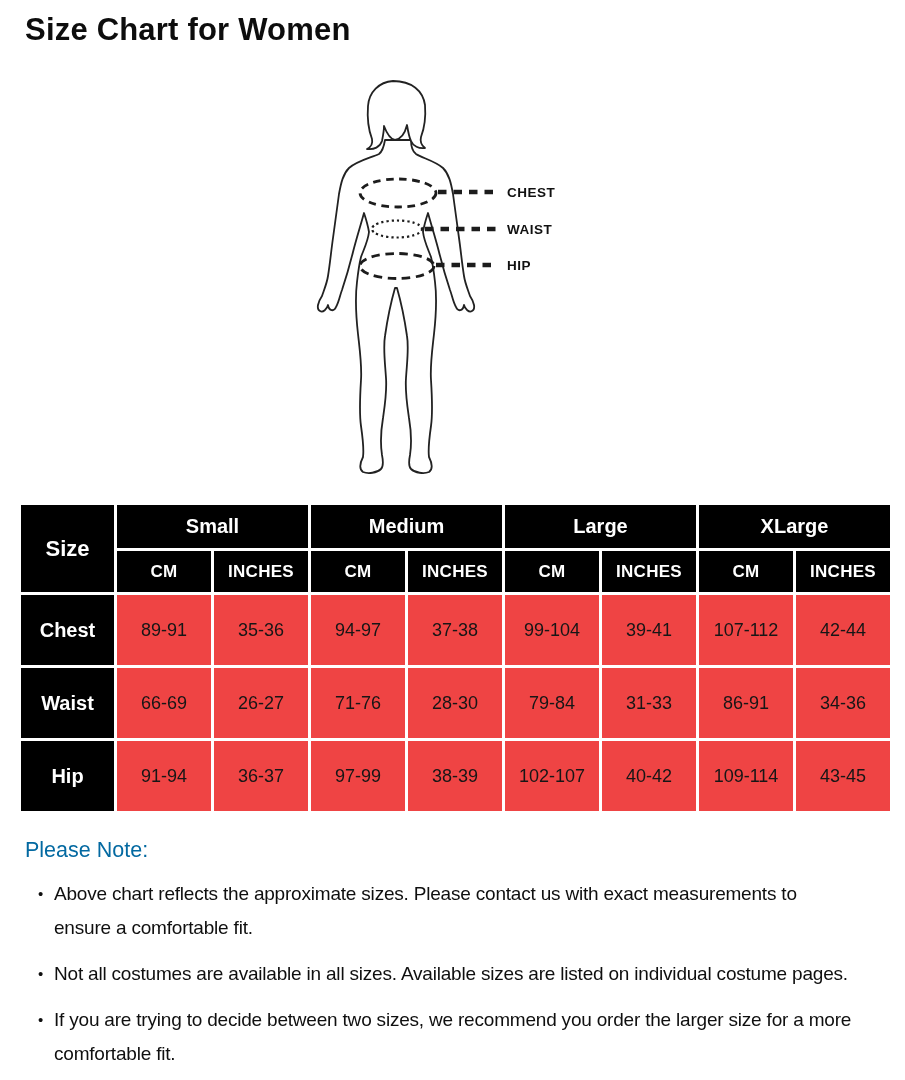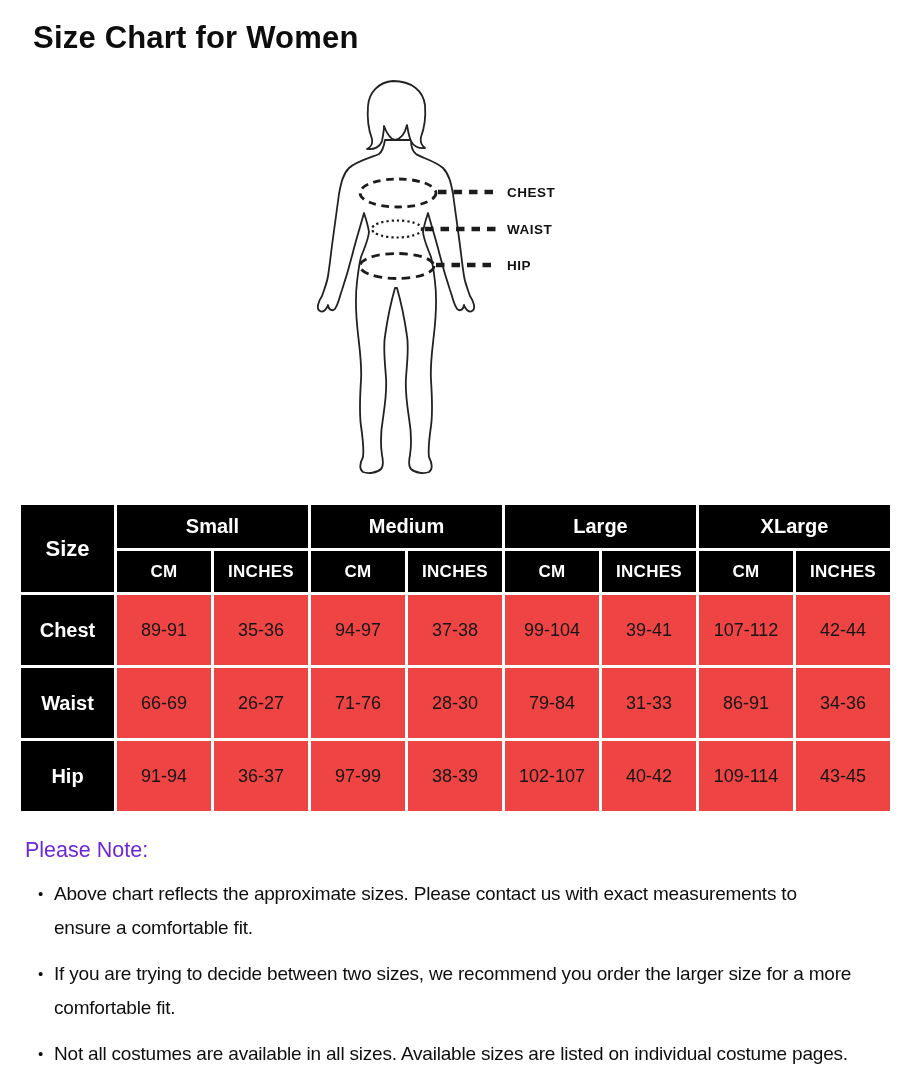--- a/index.html
+++ b/index.html
@@ -1,21 +1,21 @@
 <!DOCTYPE html>
 <html><head>
 <meta charset="utf-8">
 <style>
   html,body{margin:0;padding:0;background:#ffffff;}
   body{
     width:905px;height:1080px;position:relative;overflow:hidden;
     font-family:"Liberation Sans","DejaVu Sans",sans-serif;color:#111;
   }
   .page-title{
-    position:absolute;left:25px;top:12px;margin:8px;
+    position:absolute;left:25px;top:12px;margin:0;
     font-size:31px;font-weight:bold;color:#0d0d0d;letter-spacing:0.2px;
   }
   .figure-wrap{position:absolute;left:0;top:0;width:905px;height:500px;}
   .figure-wrap svg{display:block;width:905px;height:500px;}
 
   
   table.size-table{
     position:absolute;left:18px;top:502px;width:875px;
     border-collapse:separate;border-spacing:3px;table-layout:fixed;
   }
@@ -27,21 +27,21 @@
   .size-table .unit{height:41px;font-size:17px;letter-spacing:0.3px;}
   .size-table .corner{font-size:22px;}
   .size-table .rowlabel{font-size:20px;height:70px;}
   .size-table td.val{
     background:#ef4444;color:#161616;font-size:18px;height:70px;
   }
 
   
   .notes{position:absolute;left:25px;top:835px;width:852px;}
   .notes-heading{
-    margin:0 0 7px 0;font-size:21.5px;font-weight:normal;line-height:30px;color:#6d28d9;
+    margin:0 0 7px 0;font-size:21.5px;font-weight:normal;line-height:30px;color:#0369a1;
   }
   .note-item{
     position:relative;margin:12px;padding-left:17px;
     font-size:19px;line-height:34px;letter-spacing:-0.2px;color:#0f0f0f;
     white-space:pre-line;
   }
   .note-item::before{
     content:"\2022";position:absolute;left:1px;top:0;font-size:15px;line-height:34px;color:#0f0f0f;
   }
 </style>
@@ -211,16 +211,16 @@
       <td class="val">109-114</td>
       <td class="val">43-45</td>
     </tr>
   </tbody>
 </table>
 
 <div class="notes">
   <p class="notes-heading">Please Note:</p>
   <p class="note-item">Above chart reflects the approximate sizes. Please contact us with exact measurements to
 ensure a comfortable fit.</p>
+  <p class="note-item">Not all costumes are available in all sizes. Available sizes are listed on individual costume pages.</p>
   <p class="note-item">If you are trying to decide between two sizes, we recommend you order the larger size for a more
 comfortable fit.</p>
-  <p class="note-item">Not all costumes are available in all sizes. Available sizes are listed on individual costume pages.</p>
 </div>
 
 </body></html>

